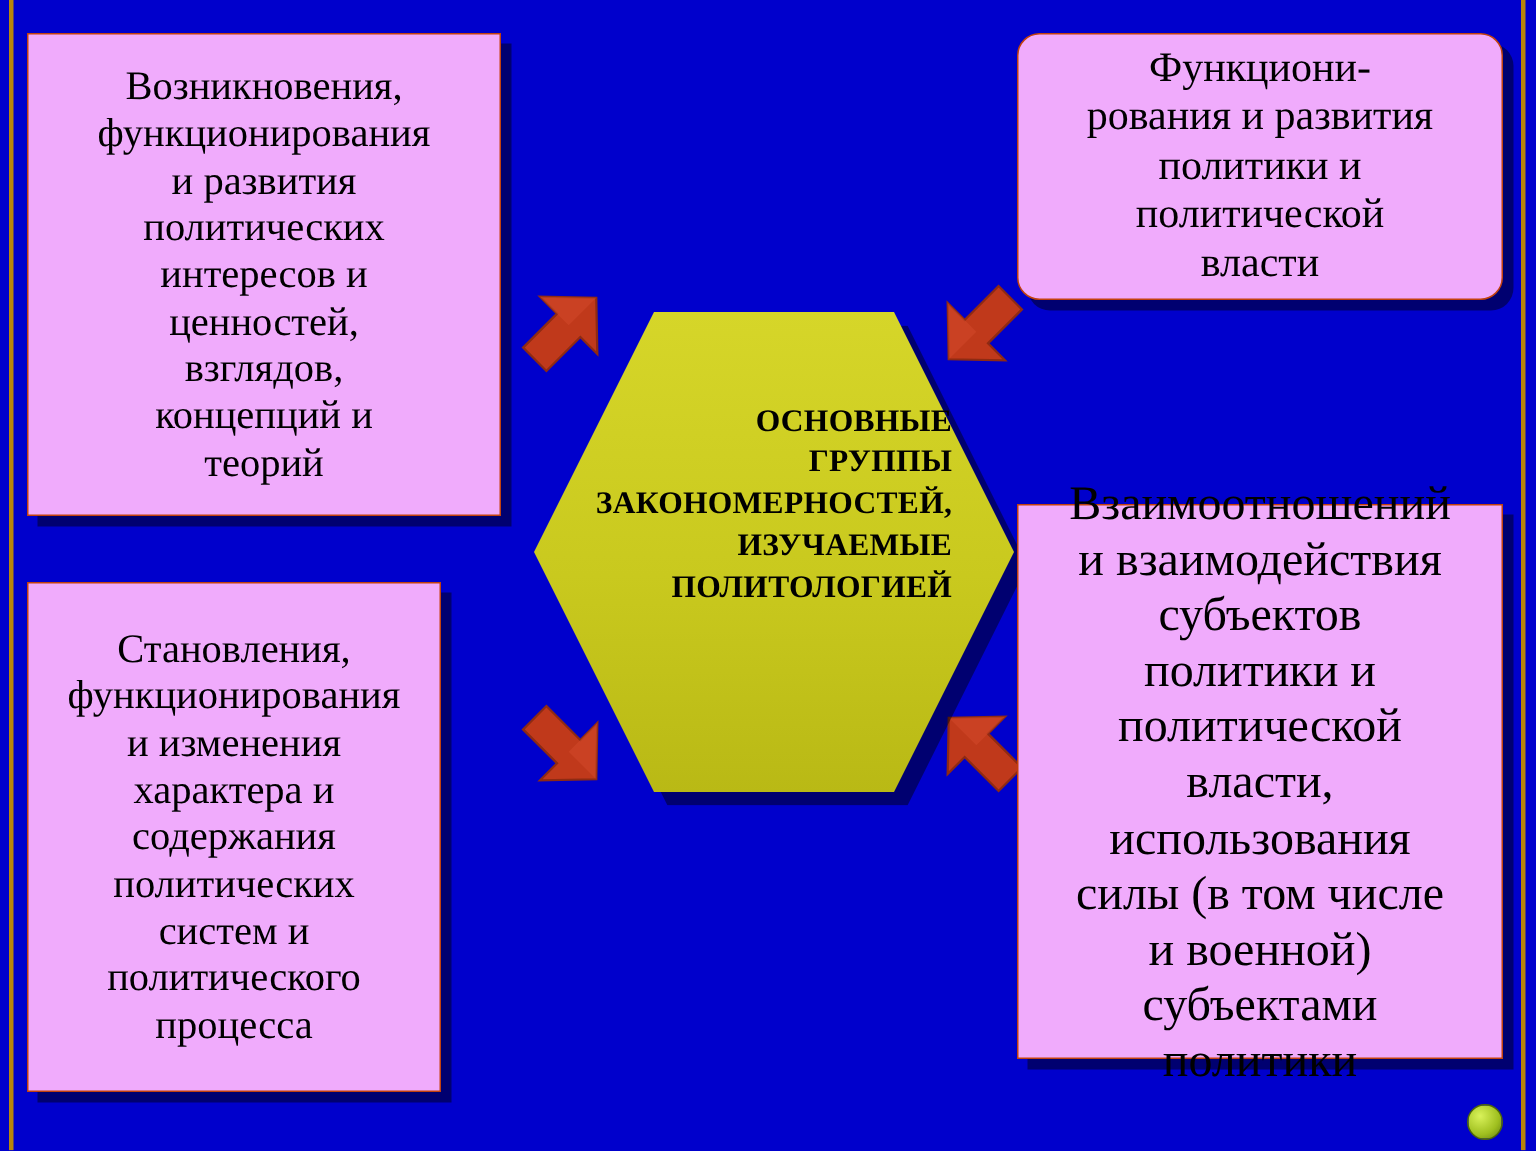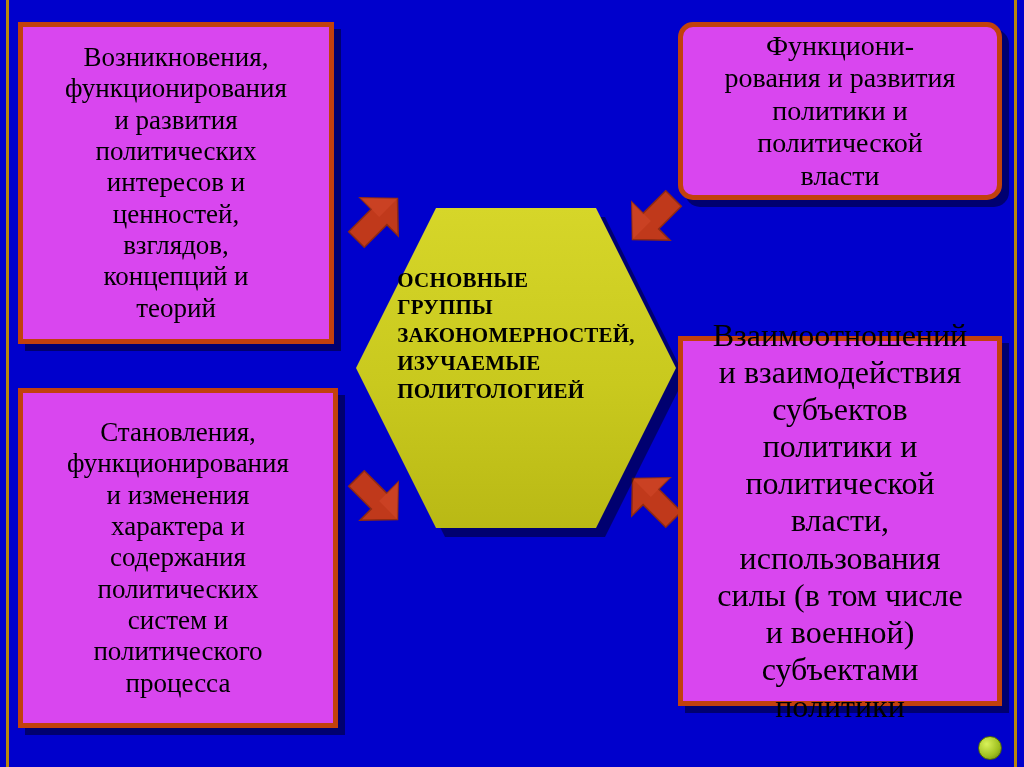--- a/index.html
+++ b/index.html
@@ -28,43 +28,43 @@
     top: 0;
     width: 3px;
     height: 767px;
     background: #b8860b;
   }
   .edge-line.left  { left: 6px; }
   .edge-line.right { left: 1014px; }
 
   .box {
     position: absolute;
-    background: #d946ef;
-    border: 5px solid #c2410c;
+    background: #f0abfc;
+    border: 1px solid #c2410c;
     box-shadow: 7px 7px 0 rgba(0,0,0,0.45);
     box-sizing: border-box;
     display: flex;
     align-items: center;
     justify-content: center;
     text-align: center;
     color: #000000;
     font-family: "Liberation Serif", serif;
     line-height: 1.16;
   }
   .box .txt {
     display: block;
     width: 100%;
     padding: 4px 8px;
     box-sizing: border-box;
     white-space: pre-line;
   }
 
   
   #box-tl { left: 18px;  top: 22px;  width: 316px; height: 322px; font-size: 27px; }
-  #box-bl { left: 18px;  top: 388px; width: 320px; height: 340px; font-size: 27px; justify-content: flex-end; }
+  #box-bl { left: 18px;  top: 388px; width: 276px; height: 340px; font-size: 27px; justify-content: flex-end; }
   #box-tr { left: 678px; top: 22px;  width: 324px; height: 178px; font-size: 28px; border-radius: 15px; }
   #box-br { left: 678px; top: 336px; width: 324px; height: 370px; font-size: 32px; }
 
   
   #hex-wrap {
     position: absolute;
     left: 356px;
     top: 208px;
     width: 320px;
     height: 320px;
@@ -88,21 +88,21 @@
   }
   #hex-label {
     position: absolute;
     left: 0;
     top: 0;
     width: 320px;
     height: 256px;
     display: flex;
     align-items: center;
     justify-content: center;
-    text-align: left;
+    text-align: right;
   }
   #hex-label .txt {
     font-family: "Liberation Serif", serif;
     font-weight: bold;
     font-size: 21px;
     color: #000000;
     line-height: 1.32;
     white-space: pre-line;
     letter-spacing: 0.2px;
   }

